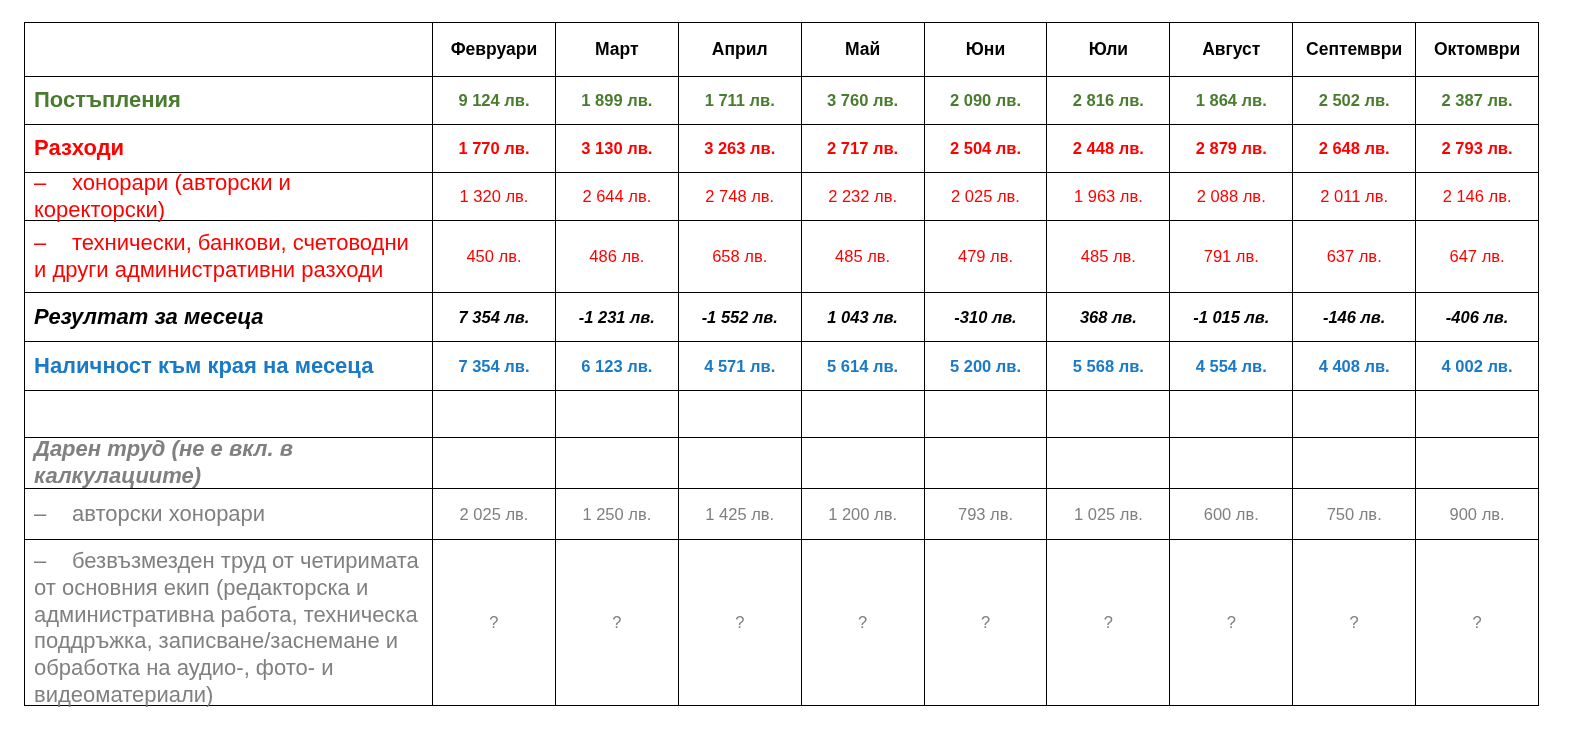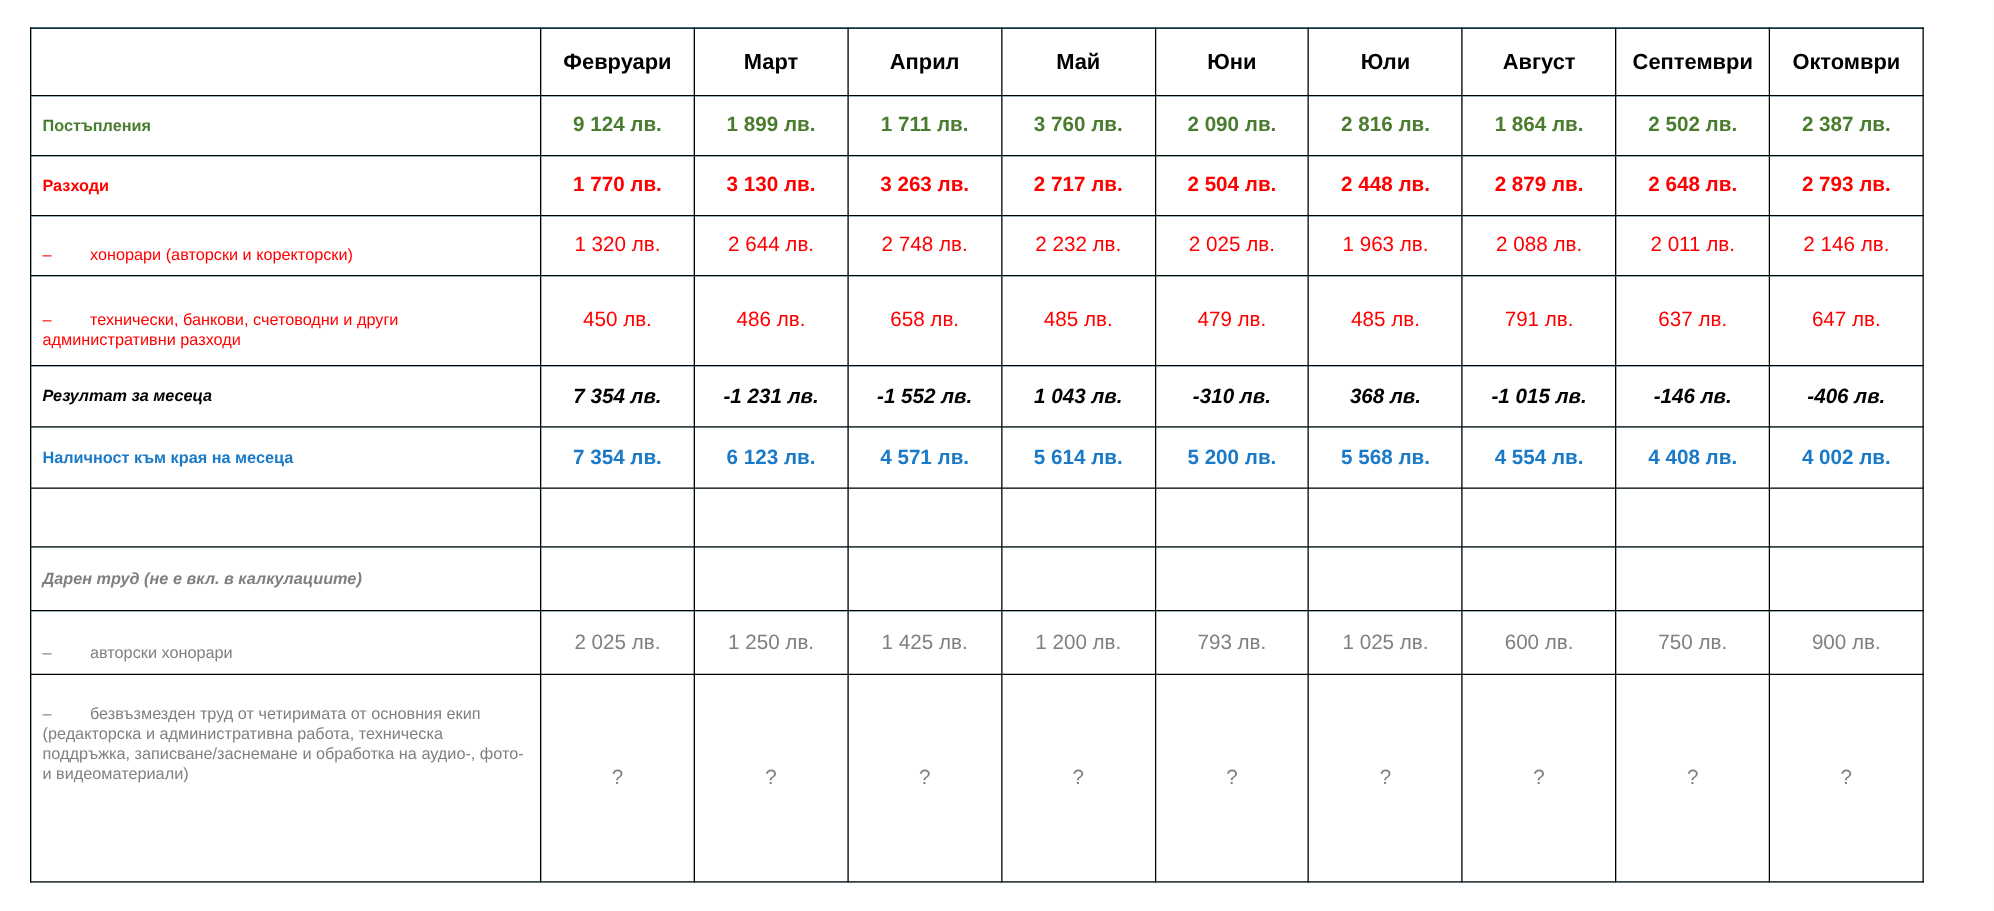--- a/index.html
+++ b/index.html
@@ -20,21 +20,21 @@
     height: 729px;
     background: #ffffff;
   }
   table.fin {
     position: absolute;
     left: 24px;
     top: 22px;
     width: 1514px;
     border-collapse: collapse;
     table-layout: fixed;
-    background: #0ea5e9;
+    background: #fdba74;
   }
   table.fin td, table.fin th {
     border: 1.6px solid #000000;
     padding: 0;
     vertical-align: middle;
     background: #ffffff;
   }
   col.label-col  { width: 408px; }
   col.month-col  { width: 122.9px; }
 
@@ -56,21 +56,21 @@
   }
 
   
   .val .cell-inner {
     text-align: center;
     font-size: 16.5px;
     white-space: nowrap;
   }
   .lbl .cell-inner {
     text-align: left;
-    font-size: 13px;
+    font-size: 22px;
   }
 
   
   .c-green  { color: #4a7c2f; }
   .c-red    { color: #ff0000; }
   .c-black  { color: #000000; }
   .c-blue   { color: #1a7ac8; }
   .c-gray   { color: #808080; }
   .bold     { font-weight: bold; }
   .normal   { font-weight: normal; }
@@ -102,21 +102,20 @@
   .r-royalty  td .cell-inner { height: 40px; display:flex; align-items:center; }
   .r-royalty  td.val .cell-inner { justify-content: center; }
 
   .r-volunteer td .cell-inner { height: 152px; display:flex; align-items:center; }
   .r-volunteer td.lbl .cell-inner { align-items: flex-start; padding-top: 8px; }
   .r-volunteer td.val .cell-inner { justify-content: center; }
 
   
   .dash-item {
     display: block;
-    margin-top: 15px;
   }
   .dash-item .dash {
     display: inline-block;
     width: 38px;
   }
 </style>
 </head>
 <body>
 
 <div id="sheet">

